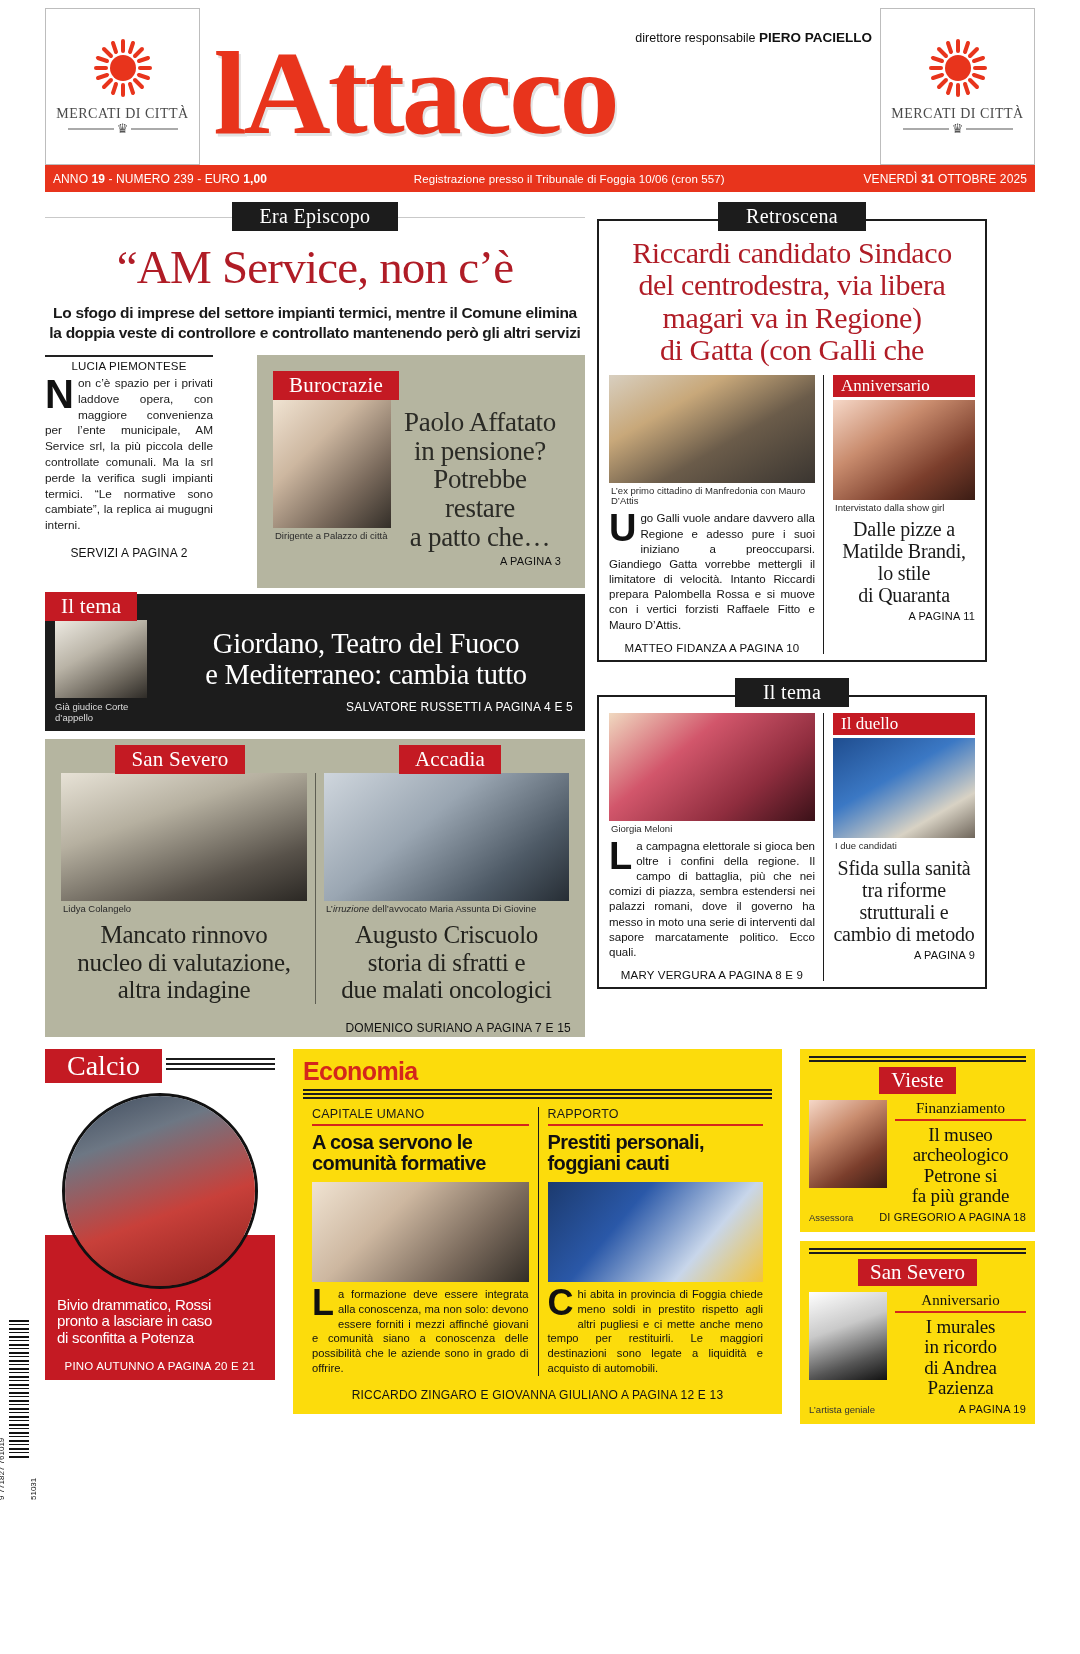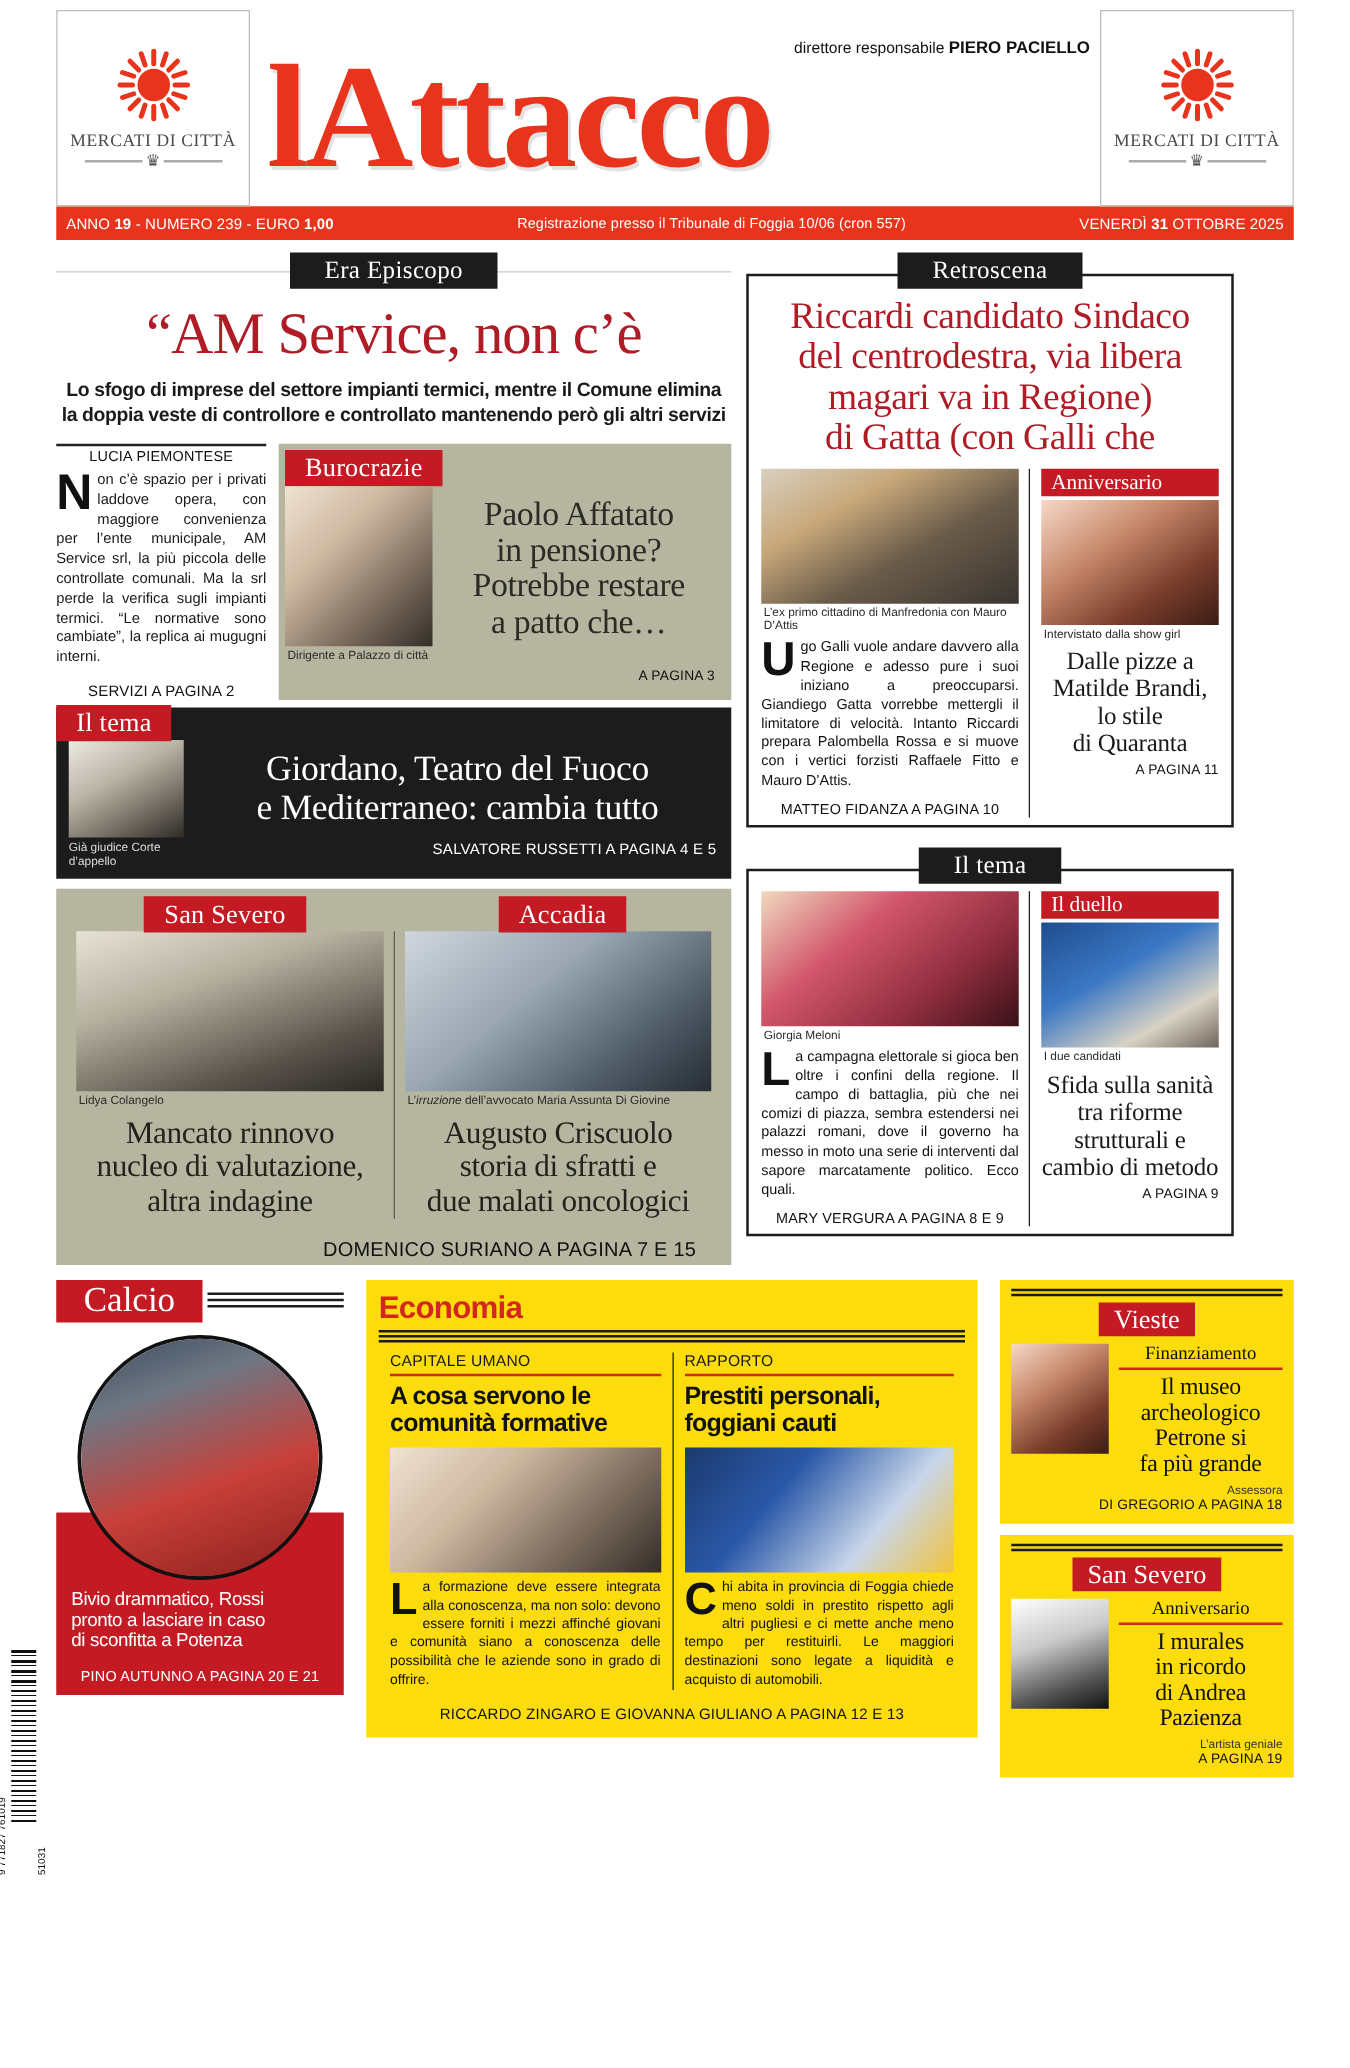--- a/index.html
+++ b/index.html
@@ -100,21 +100,21 @@
   .body-txt {
     font-size: 11.8px; line-height: 1.34; text-align: justify; color: #1a1a1a;
   }
   .body-txt .dropcap {
     float: left; font-family: "Liberation Sans", sans-serif; font-weight: bold;
     font-size: 40px; line-height: 0.82; margin: 2px 4px 0 0; color: #111;
   }
   .refline { font-size: 12px; text-align: center; margin-top: 12px; letter-spacing: 0.2px; }
 
   
-  .buro-panel { flex: 1; background: #b5b5a0; position: relative; padding: 5px; }
+  .buro-panel { flex: 1; background: #b5b5a0; position: relative; padding: 16px; margin-left: 34px; }
   .buro-tab-holder { margin-top: -0px; }
   .buro-inner { display: flex; padding: 0 0 0 0; }
   .buro-photo { width: 118px; }
   .buro-photo .ph { width: 118px; height: 128px; }
   .cap { font-size: 9.5px; color: #2a2a2a; padding: 3px 2px 0 2px; line-height: 1.15; }
   .buro-head {
     flex: 1; font-family: "Liberation Serif", serif; font-size: 27px;
     line-height: 1.06; text-align: center; color: #2b2b26; padding: 8px 6px 0 6px;
     letter-spacing: -0.3px;
   }
@@ -136,21 +136,21 @@
   .twoup { background: #b5b5a0; margin-top: 8px; display: flex; position: relative; padding: 4px 8px 8px 8px; }
   .twoup-col { width: 50%; padding: 0 8px; }
   .twoup-col + .twoup-col { border-left: 1px solid #5e5e52; }
   .twoup-tabs { display: flex; margin-top: 6px; }
   .twoup-tabs > div { width: 50%; text-align: center; }
   .twoup .ph-l { width: 100%; height: 128px; }
   .twoup-head {
     font-family: "Liberation Serif", serif; font-size: 25px; line-height: 1.1;
     text-align: center; color: #23231e; padding-top: 6px; letter-spacing: -0.3px;
   }
-  .twoup-ref { text-align: right; font-size: 16px; padding: 10px 28px 2px 0; letter-spacing: 0.2px; }
+  .twoup-ref { text-align: right; font-size: 12px; padding: 10px 14px 2px 0; letter-spacing: 0.2px; }
 
   
   .rbox { border: 2px solid #1c1c1c; padding: 8px 10px 6px 10px; position: relative; }
   .rbox-tabwrap { text-align: center; margin-bottom: -12px; position: relative; z-index: 2; }
   .rhead {
     font-family: "Liberation Serif", serif; color: #b01c26;
     font-size: 30px; line-height: 1.08; text-align: center; letter-spacing: -0.4px;
     margin-top: 8px;
   }
   .rhead i { font-style: italic; }
@@ -214,21 +214,21 @@
               font-size: 21px; padding: 1px 12px; display: inline-block; }
   .ybox-rules { margin-bottom: 5px; }
   .ybox-rules div { border-top: 2px solid #1c1c1c; margin-bottom: 2px; }
   .ybox-inner { display: flex; margin-top: 6px; }
   .ybox-photo { width: 78px; }
   .ybox-photo .ph { width: 78px; height: 88px; }
   .ybox-right { flex: 1; padding-left: 8px; }
   .ybox-kicker { font-family: "Liberation Serif", serif; font-size: 15px; color: #111; }
   .ybox-kicker-rule { border-top: 2px solid #d4261c; margin: 2px 0 4px 0; }
   .ybox-head { font-family: "Liberation Serif", serif; font-size: 19px; line-height: 1.08; letter-spacing: -0.2px; }
-  .ybox-foot { display: flex; justify-content: space-between; align-items: flex-end; margin-top: 4px; flex-direction: column; }
+  .ybox-foot { display: flex; justify-content: space-between; align-items: flex-end; margin-top: 4px; }
   .ybox-cap { font-size: 9.5px; color: #333; }
   .ybox-ref { font-size: 11px; letter-spacing: 0.2px; }
 
   
   .barcode {
     position: absolute; left: 12px; top: 1320px; width: 26px; height: 180px;
     writing-mode: vertical-rl;
   }
   .barcode .bars { width: 20px; height: 140px;
     background: repeating-linear-gradient(to bottom, #111 0 2px, #fff 2px 4px, #111 4px 5px, #fff 5px 8px);

